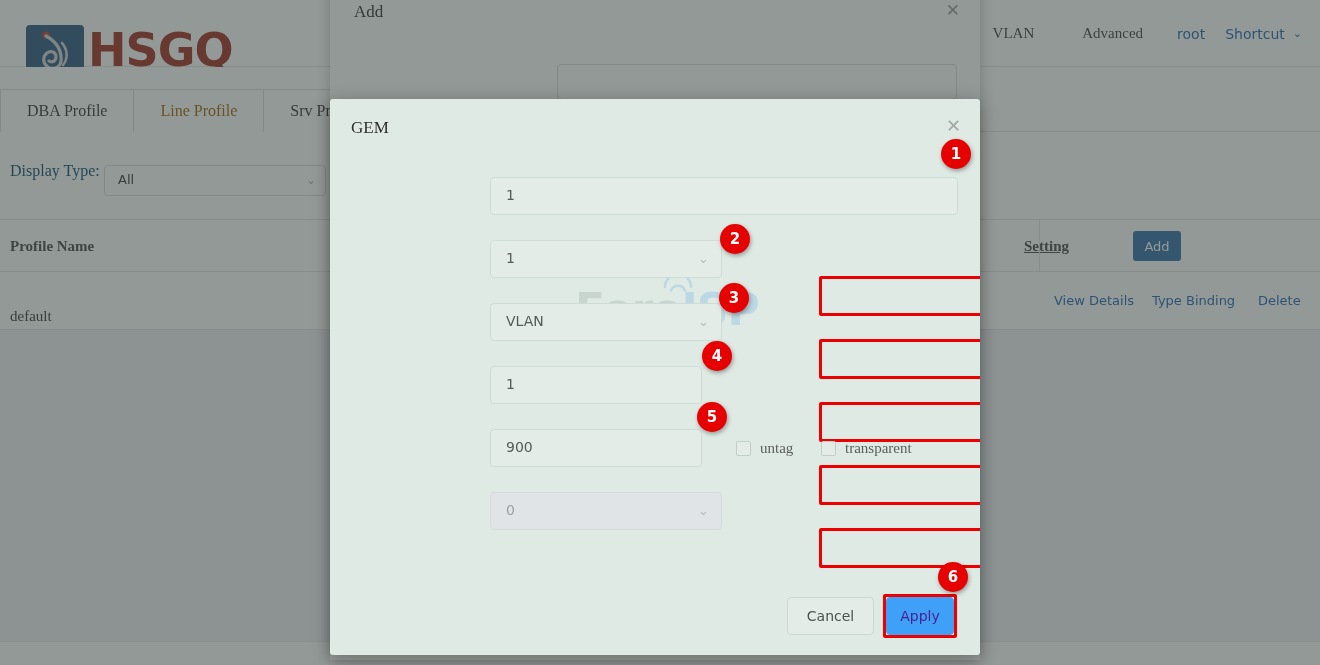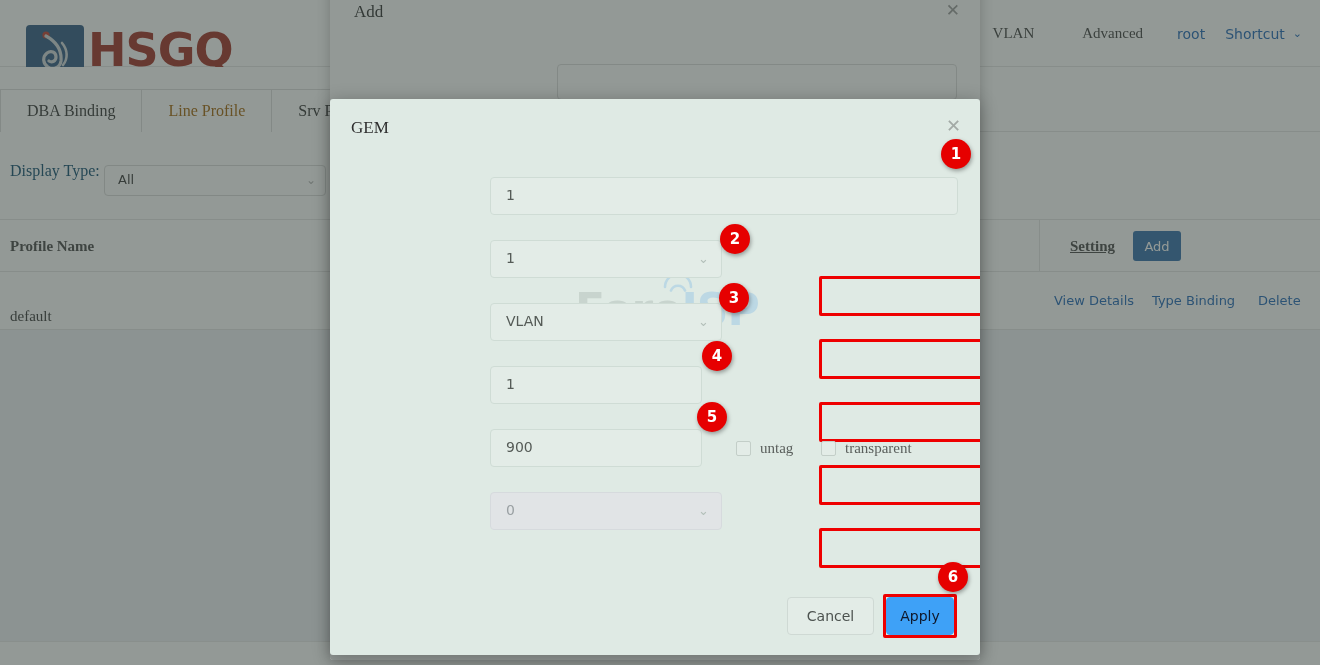--- a/index.html
+++ b/index.html
@@ -426,21 +426,21 @@
     width: 87px;
     background: #e3ece7;
     border: 1px solid #cfd9d4;
     color: #4c524f;
   }
   .btn-apply {
     left: 886px; top: 597px;
     width: 68px;
     background: #3ea1f7;
     border: 1px solid #3ea1f7;
-    color: #0f172a;
+    color: #4c1d95;
   }
 
   
   .badge {
     position: absolute;
     width: 30px; height: 30px;
     border-radius: 50%;
     background: #e60000;
     color: #ffffff;
     font-family: "DejaVu Sans", sans-serif;
@@ -475,37 +475,37 @@
       <div class="nav-item">VLAN</div>
       <div class="nav-item">Advanced</div>
       <div class="nav-link">root</div>
       <div class="nav-link">Shortcut</div>
       <div class="caret">⌄</div>
     </div>
   </div>
 
   <div class="tab-strip">
     <div class="tabs">
-      <div class="tab">DBA Binding</div>
+      <div class="tab">DBA Profile</div>
       <div class="tab active">Line Profile</div>
       <div class="tab">Srv Profile</div>
     </div>
   </div>
 
   <div class="filter-bar">
     <div class="filter-label">Display Type:</div>
   </div>
   <div class="filter-select">
     <span class="val">All</span>
     <span class="arrow">⌄</span>
   </div>
 
   <div class="tbl-head">
     <div class="th" style="left:10px;">Profile Name</div>
-    <div class="th" style="left:1070px;text-decoration:underline;">Setting</div>
+    <div class="th" style="left:1024px;text-decoration:underline;">Setting</div>
   </div>
   <div class="col-sep" style="left:1039px;"></div>
   <div class="add-btn">Add</div>
 
   <div class="tbl-row">
     <div class="td" style="left:10px;">default</div>
   </div>
   <div class="act-link" style="left:1054px;">View Details</div>
   <div class="act-link" style="left:1152px;">Type Binding</div>
   <div class="act-link" style="left:1258px;">Delete</div>

